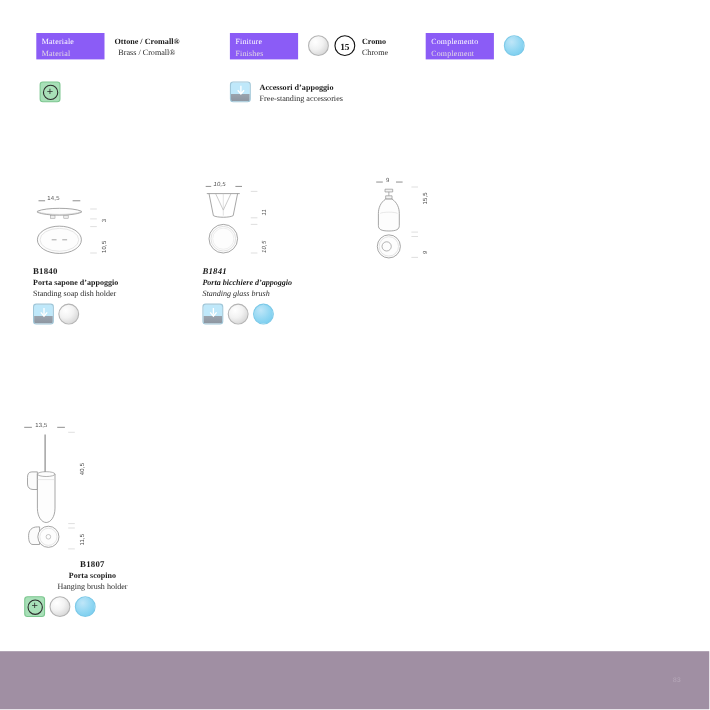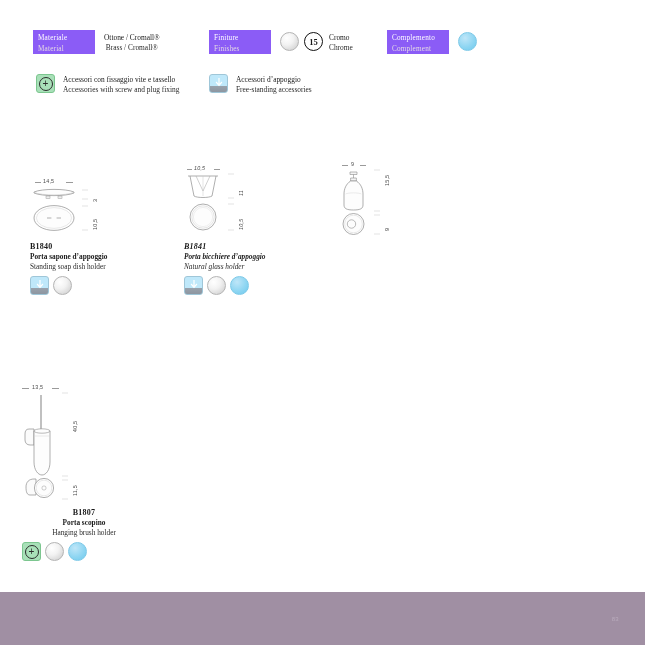--- a/index.html
+++ b/index.html
@@ -10,21 +10,21 @@
 
   
   .legend-row{position:absolute;display:flex;align-items:flex-start;}
   .lg-box{
     width:62px;height:24px;background:#8b5cf6;color:#ffffff;
     font-family:"Liberation Serif",serif;font-size:7.2px;line-height:11px;
     padding:3px 0 0 5px;box-sizing:border-box;letter-spacing:.2px;
   }
   .lg-box .l2{color:#e3d8e4;}
   .lg-text{font-size:7.4px;line-height:10.4px;padding-top:3px;}
-  .lg-text .l1{font-weight:normal;}
+  .lg-text .l1{font-weight:bold;}
   .lg-text .l2{color:#2b2b2b;text-align:center;}
 
   .swatch{
     width:19px;height:19px;border-radius:50%;
     background:radial-gradient(circle at 34% 30%,#ffffff 0%,#f2f2f2 42%,#d8d8d8 78%,#c9c9c9 100%);
     border:1px solid #b4b4b4;box-sizing:border-box;
   }
   .swatch.blue{
     background:radial-gradient(circle at 36% 30%,#bfe6f8 0%,#8fd6f2 55%,#6ec9ee 100%);
     border:1px solid #7cc9e8;
@@ -107,24 +107,20 @@
   <div class="lg-box">
     <div>Complemento</div>
     <div class="l2">Complement</div>
   </div>
   <div class="swatch blue" style="margin-left:9px;margin-top:2px;"></div>
 </div>
 
 <div class="legend-row" style="left:36px;top:74px;">
   <div class="fix-ico green">
     <div class="plus-c">+</div>
-  </div>
-  <div class="lg-text" style="margin-left:8px;padding-top:1px;">
-    <div class="l1">Accessori con fissaggio vite e tassello</div>
-    <div class="l2">Accessories with screw and plug fixing</div>
   </div>
 </div>
 
 <div class="legend-row" style="left:209px;top:74px;">
   <div class="fix-ico blue">
     <svg class="arw" width="11" height="12" viewBox="0 0 11 12">
       <path d="M5.5 1 L5.5 7 M2.6 5 L5.5 8.4 L8.4 5" fill="none" stroke="#ffffff" stroke-width="1.2"></path>
     </svg>
   </div>
   <div class="lg-text" style="margin-left:8px;padding-top:1px;">
@@ -194,21 +190,21 @@
       <line x1="44" y1="33" x2="50" y2="33" stroke="#b5b5b5" stroke-width=".4"></line>
       <line x1="44" y1="39" x2="50" y2="39" stroke="#b5b5b5" stroke-width=".4"></line>
       <line x1="44" y1="65" x2="50" y2="65" stroke="#b5b5b5" stroke-width=".4"></line>
     </svg>
     <div class="dim vert" style="left:54px;top:31px;">11</div>
     <div class="dim vert" style="left:54px;top:65px;">10,5</div>
   </div>
   <div class="pinfo" style="margin-top:6px;">
     <div class="pcode">B1841</div>
     <div class="pname">Porta bicchiere d’appoggio</div>
-    <div class="pen">Natural glass holder</div>
+    <div class="pen">Standing glass brush</div>
     <div class="pswatches">
       <div class="fix-ico blue">
         <svg class="arw" width="11" height="12" viewBox="0 0 11 12">
           <path d="M5.5 1 L5.5 7 M2.6 5 L5.5 8.4 L8.4 5" fill="none" stroke="#ffffff" stroke-width="1.2"></path>
         </svg>
       </div>
       <div class="swatch"></div>
       <div class="swatch blue"></div>
     </div>
   </div>

